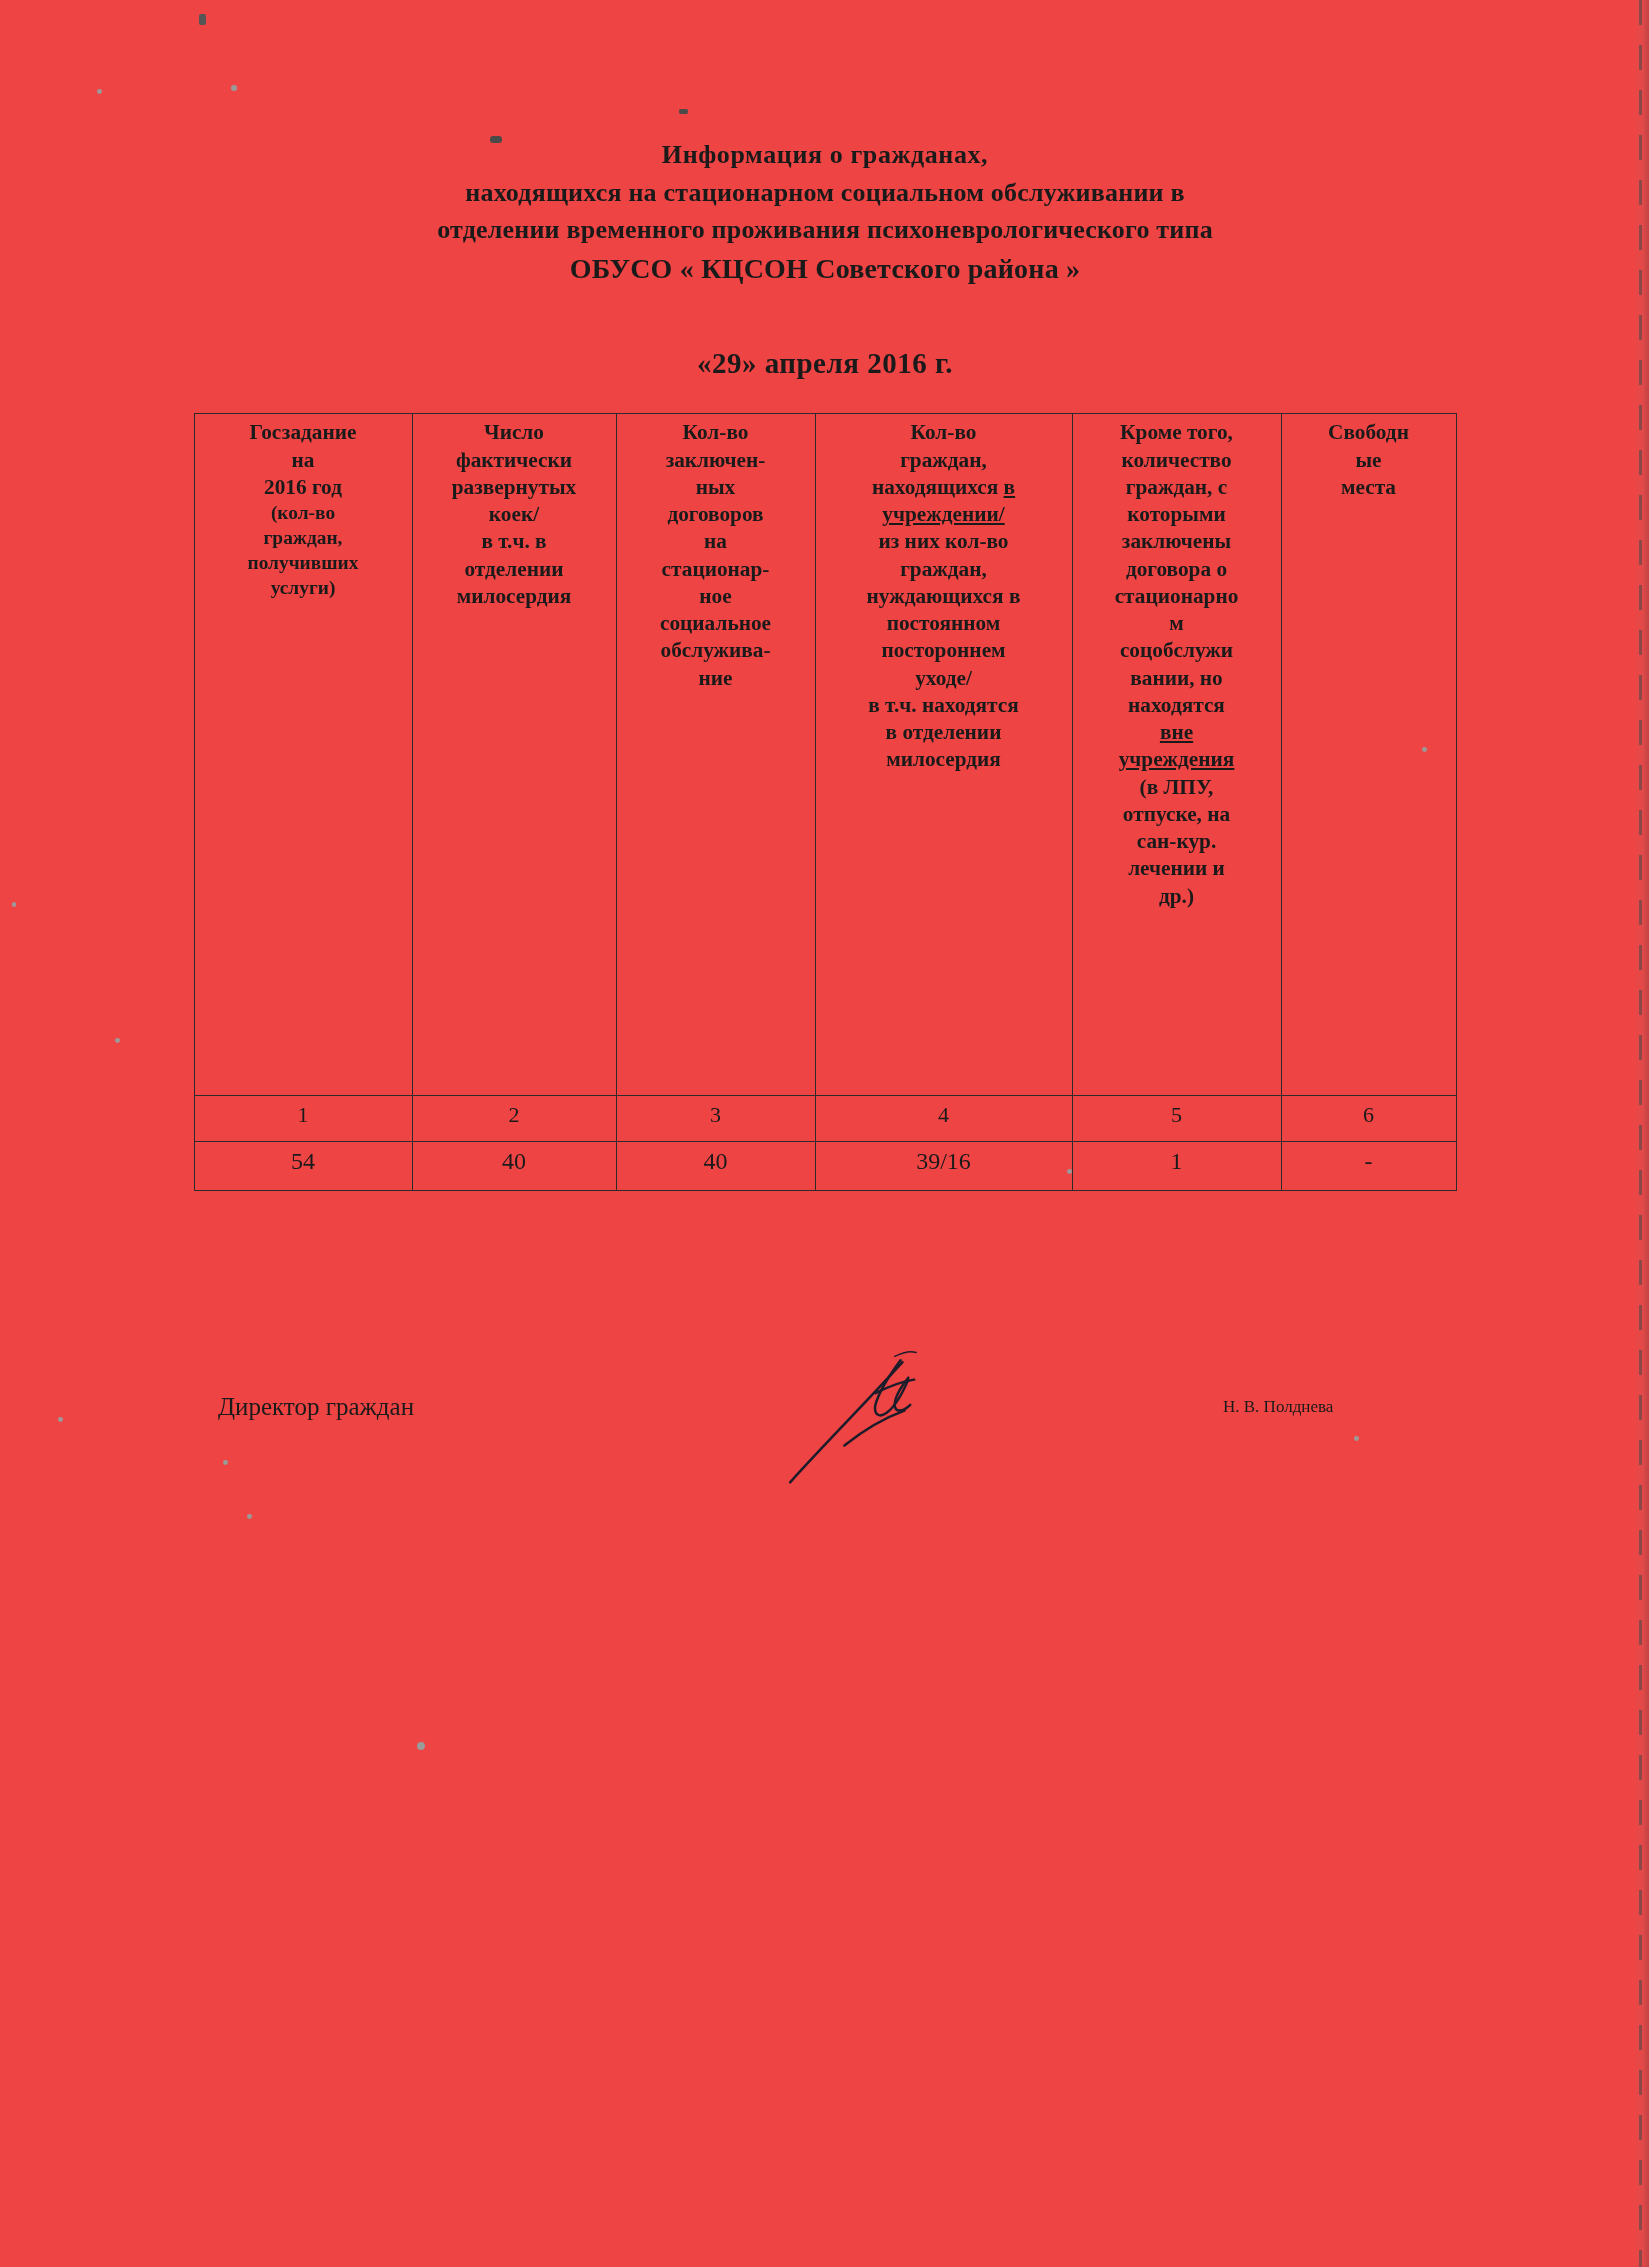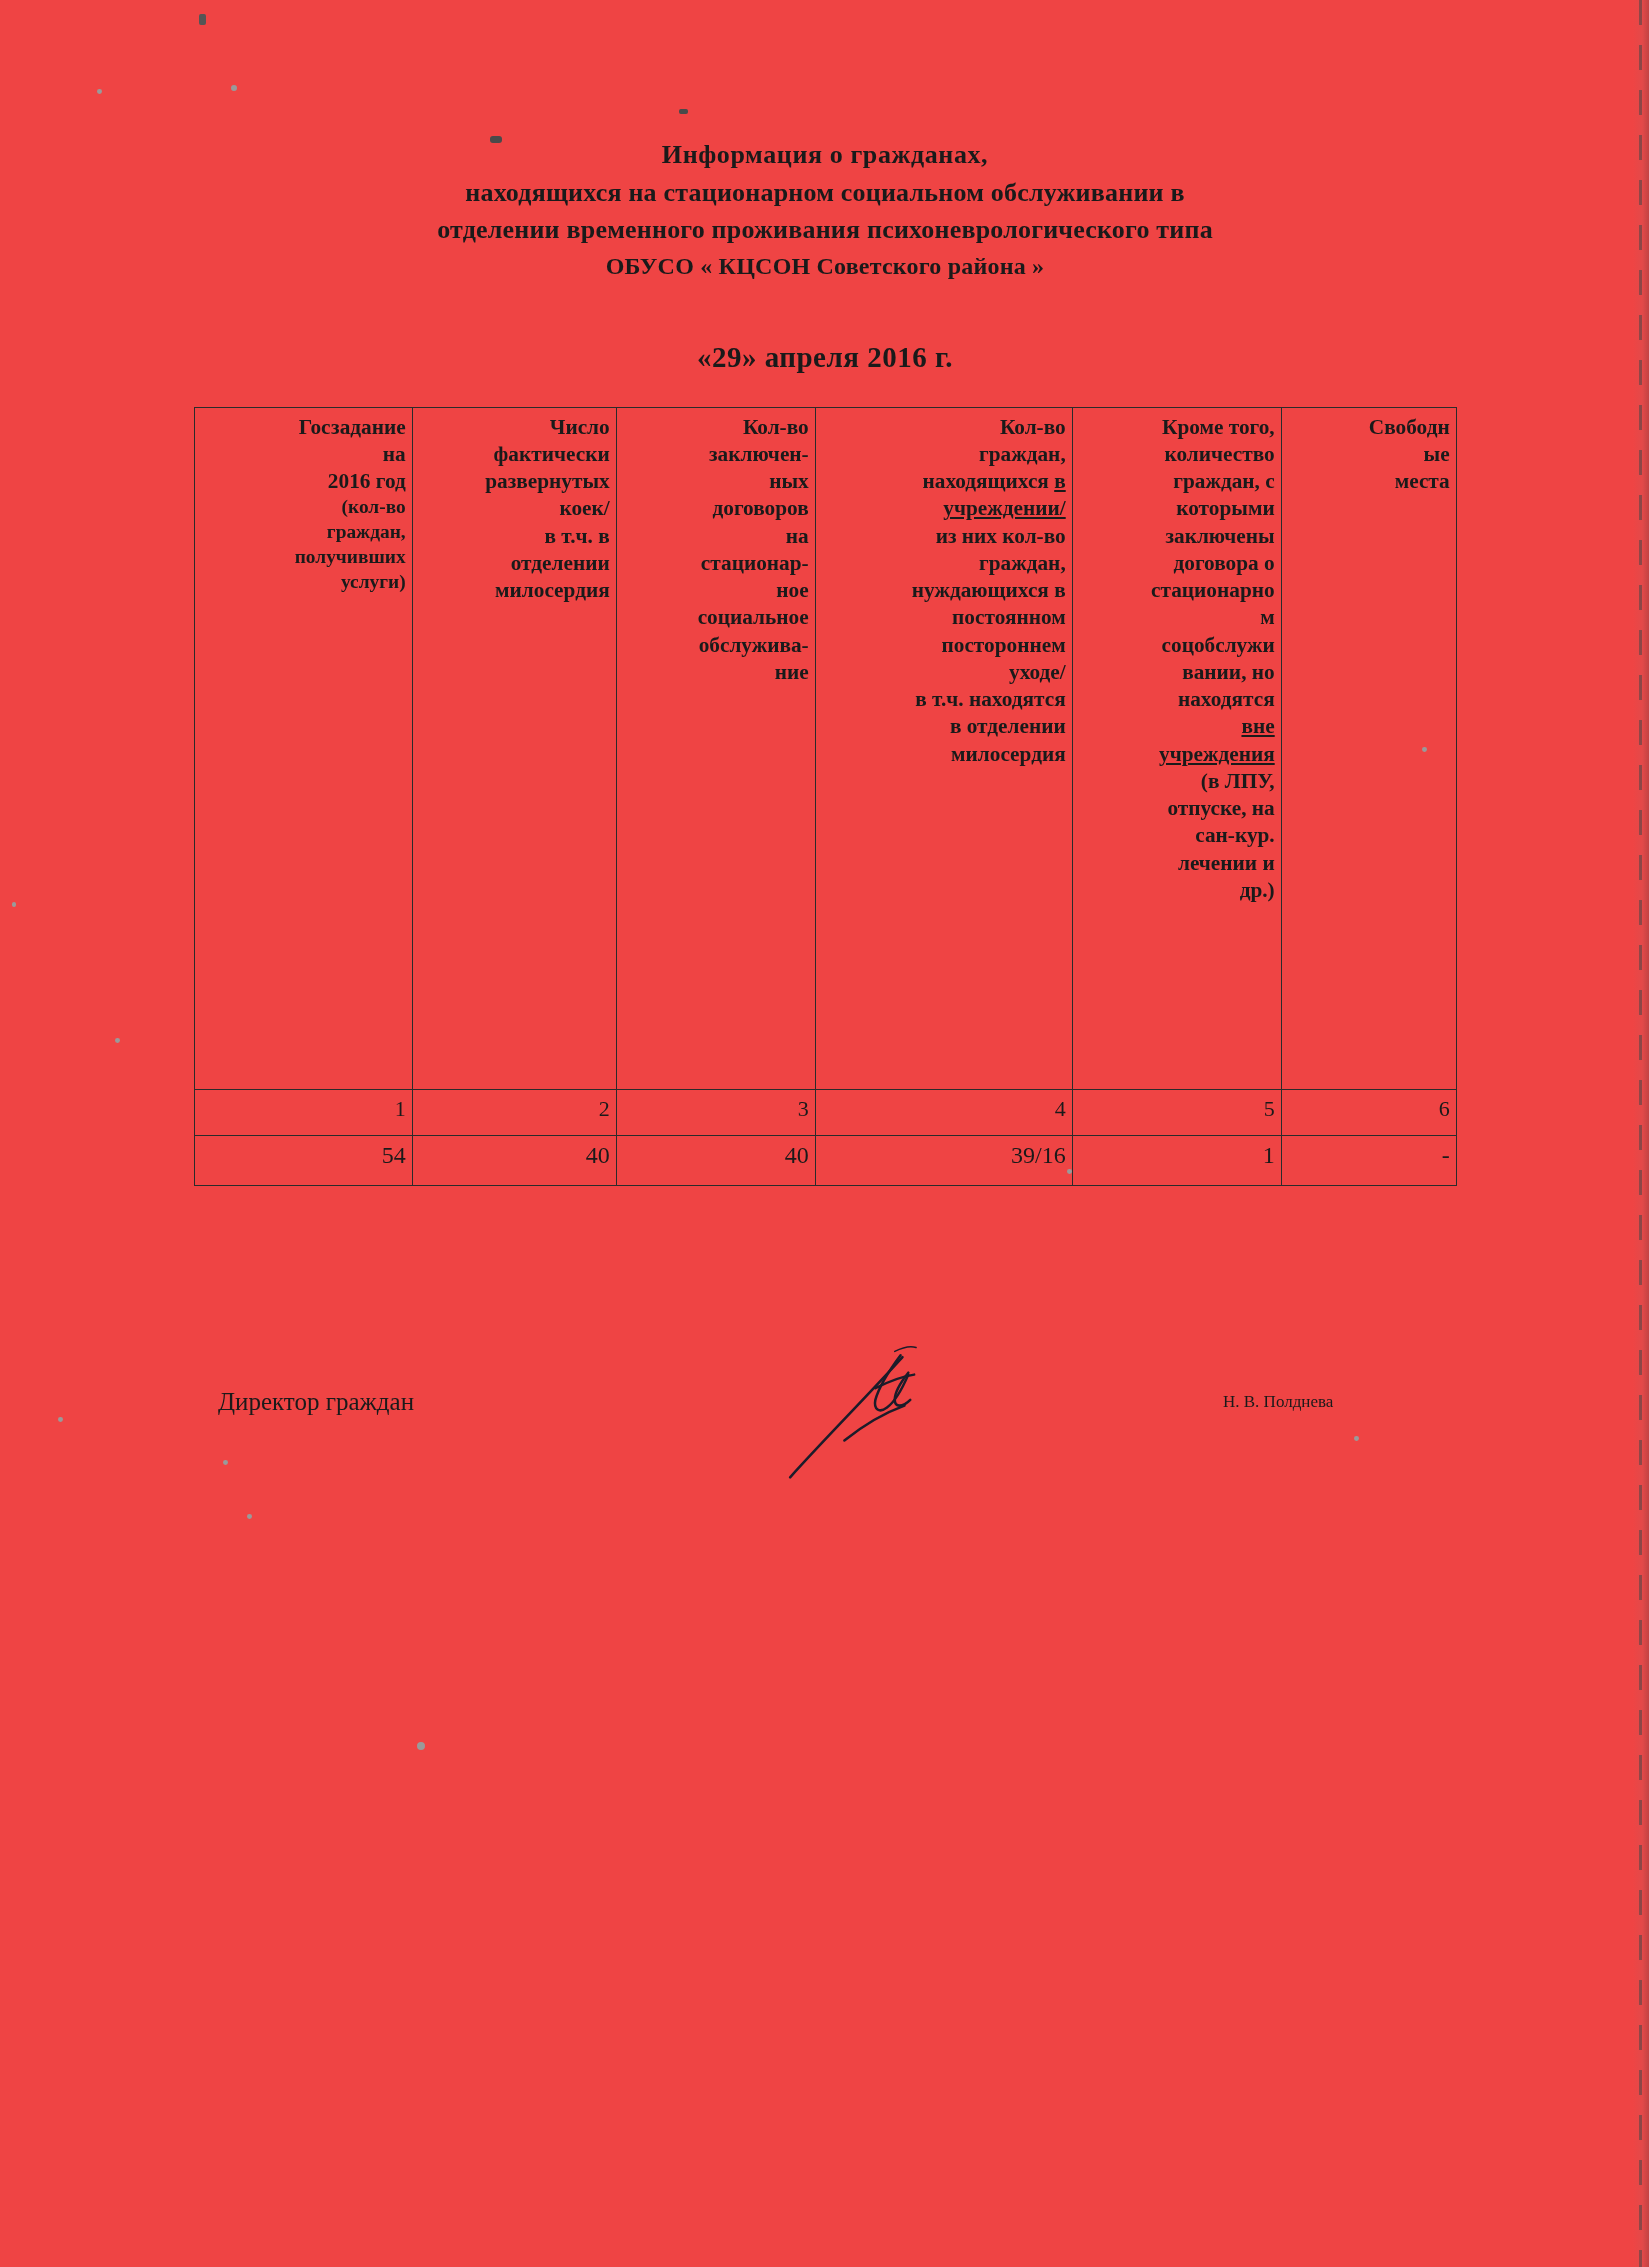--- a/index.html
+++ b/index.html
@@ -63,41 +63,40 @@
     margin-top: 136px;
     font-weight: bold;
     font-size: 26px;
     line-height: 1.45;
     letter-spacing: 0.2px;
   }
   .title-line {
     white-space: nowrap;
   }
   .title-line.l1 { letter-spacing: 0.6px; }
-  .title-line.l4 { font-size: 24px; }
+  .title-line.l4 { font-size: 28px; }
 
   .doc-date {
     text-align: center;
     font-weight: bold;
     font-size: 29px;
     margin-top: 57px;
     letter-spacing: 0.5px;
   }
 
   table.report {
     border-collapse: collapse;
     margin: 33px auto 0 auto;
     width: 1261px;
     table-layout: fixed;
   }
   table.report td, table.report th {
     border: 1.9px solid #2b2b2b;
     vertical-align: top;
     padding: 5.8px 5.8px 5.8px 5.8px;
-    text-align: right;
   }
   .hdr-cell {
     text-align: center;
     font-weight: bold;
     font-size: 21.3px;
     line-height: 1.28;
     height: 670px;
     vertical-align: top;
   }
   .hdr-cell .small {

